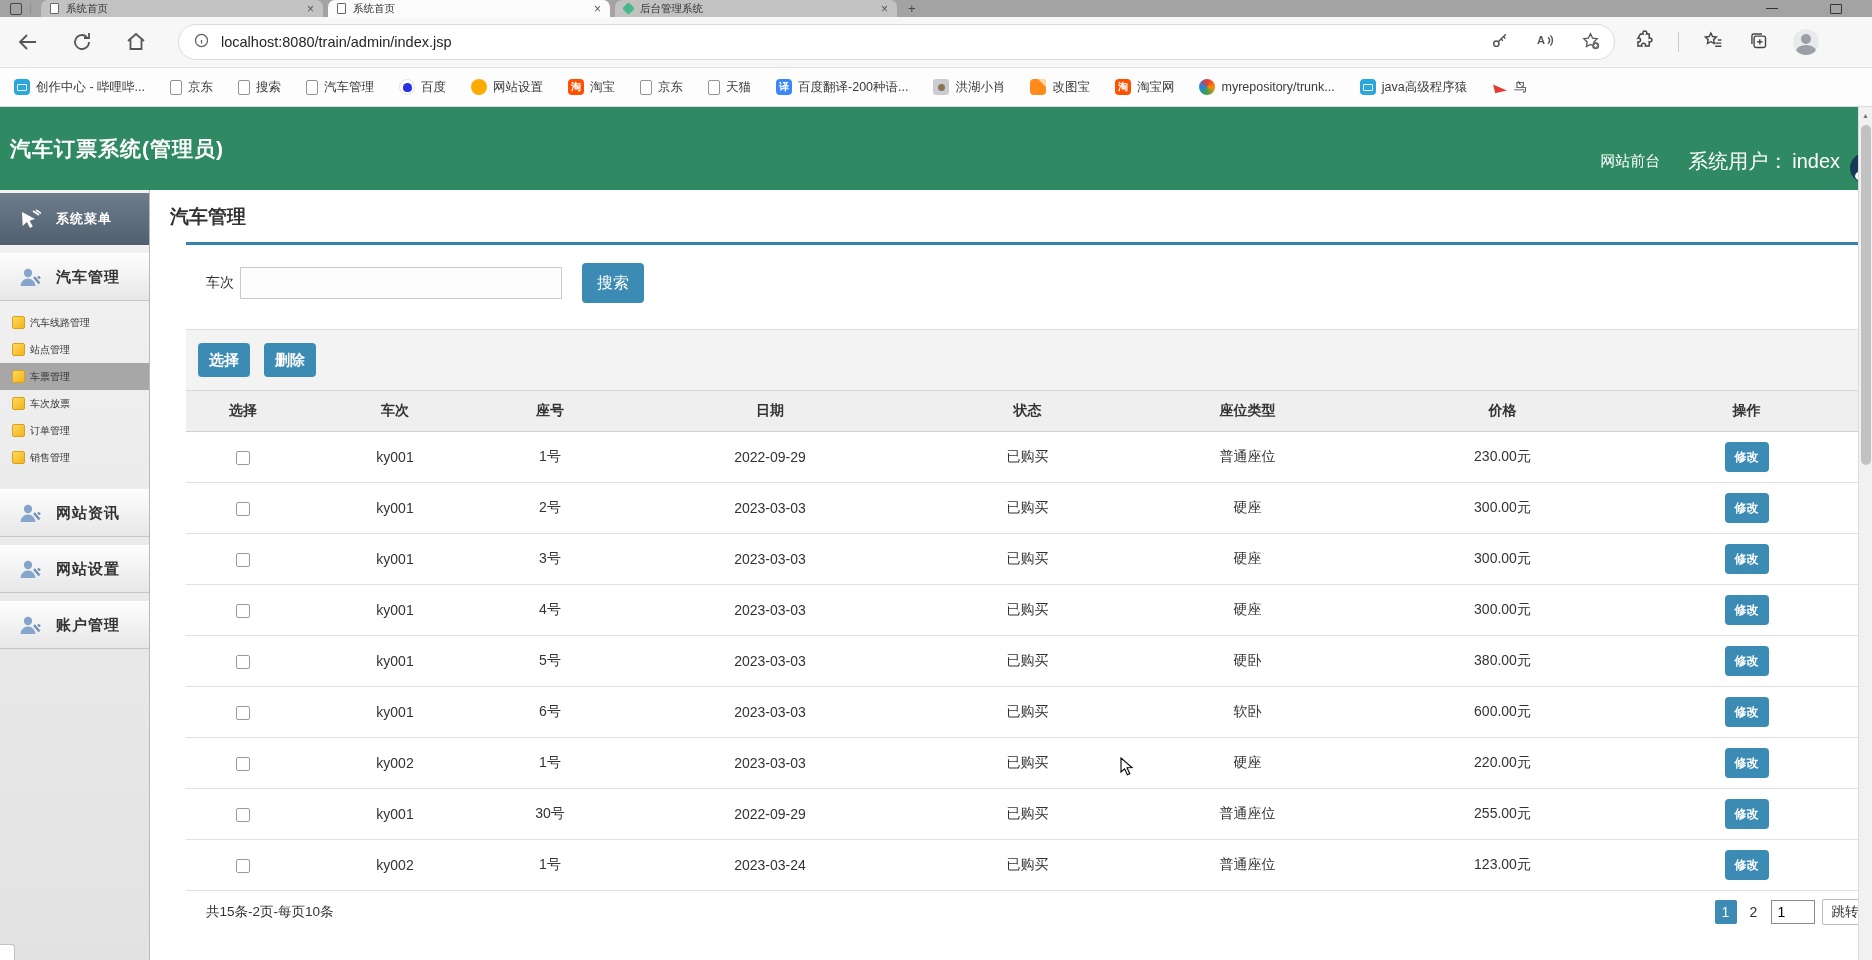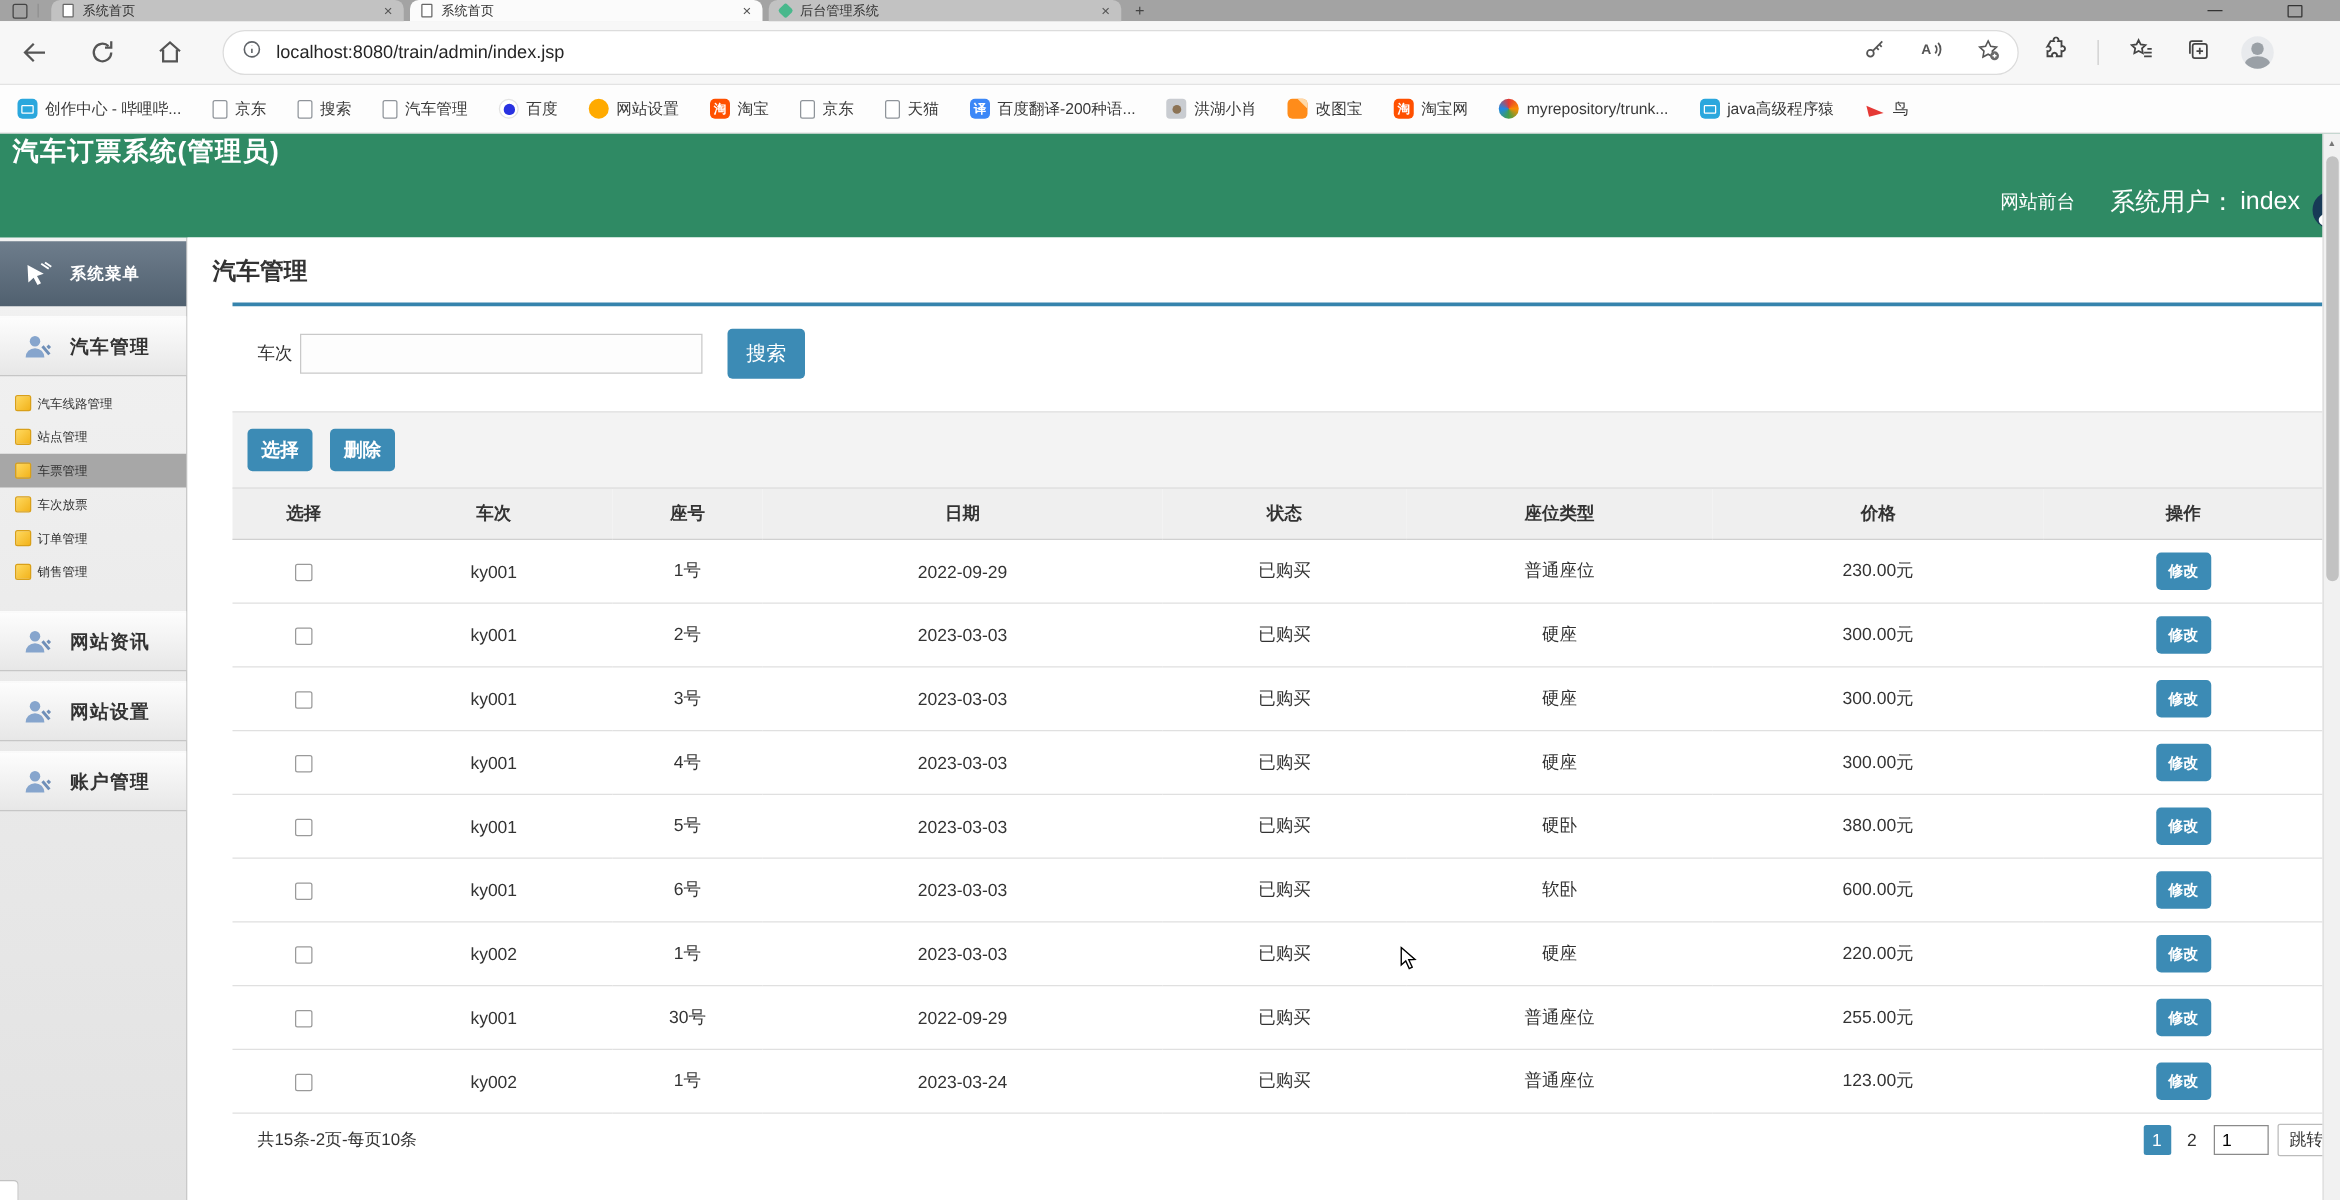--- a/index.html
+++ b/index.html
@@ -51,21 +51,21 @@
   .bmi.translate{background:#3b87f7;border-radius:4px;}
   .bmi.misc1{background:#c9ccd1;border-radius:3px;position:relative;}
   .bmi.misc1:after{content:"";width:7px;height:7px;background:#8c7355;border-radius:50%;}
   .bmi.gaitubao{background:#ff8c1a;border-radius:4px;position:relative;overflow:hidden;}
   .bmi.gaitubao:after{content:"";position:absolute;right:0;top:0;border-style:solid;border-width:0 8px 8px 0;border-color:transparent #ffd9a8 transparent transparent;}
   .bmi.repo{border-radius:50%;background:conic-gradient(#e53935,#fb8c00,#43a047,#1e88e5,#e53935);}
   .bmi.bird{background:none;position:relative;}
   .bmi.bird:before{content:"";position:absolute;left:2px;top:4px;width:0;height:0;border-style:solid;border-width:9px 0 0 12px;border-color:transparent transparent transparent #e53935;transform:rotate(-14deg);}
 
   
-  .site-header{height:83px;background:#2f8a64;position:relative;display:flex;color:#fff;}
+  .site-header{height:83px;background:#2f8a64;position:relative;display:flex;align-items:center;color:#fff;}
   .sh-title{font-size:21px;font-weight:bold;margin-left:10px;letter-spacing:1px;}
   .sh-right{position:absolute;right:32px;top:0;height:100%;display:flex;align-items:center;gap:28px;font-size:15px;padding-top:26px;box-sizing:border-box;}
   .sh-user{display:flex;align-items:center;gap:4px;font-size:20px;}
   .sh-avatar{position:absolute;right:-8px;top:46px;width:30px;height:30px;border-radius:50%;background:#173a56;overflow:hidden;}
   .sh-avatar:before{content:"";position:absolute;left:10px;top:5px;width:10px;height:10px;border-radius:50%;background:#fff;}
   .sh-avatar:after{content:"";position:absolute;left:5px;top:17px;width:20px;height:12px;border-radius:50%;background:#fff;}
 
   
   .layout{display:flex;height:770px;}
   .sidebar{width:150px;flex:none;background:linear-gradient(#f2f2f2,#e2e2e2);border-right:1px solid #b9b9b9;box-sizing:border-box;}

